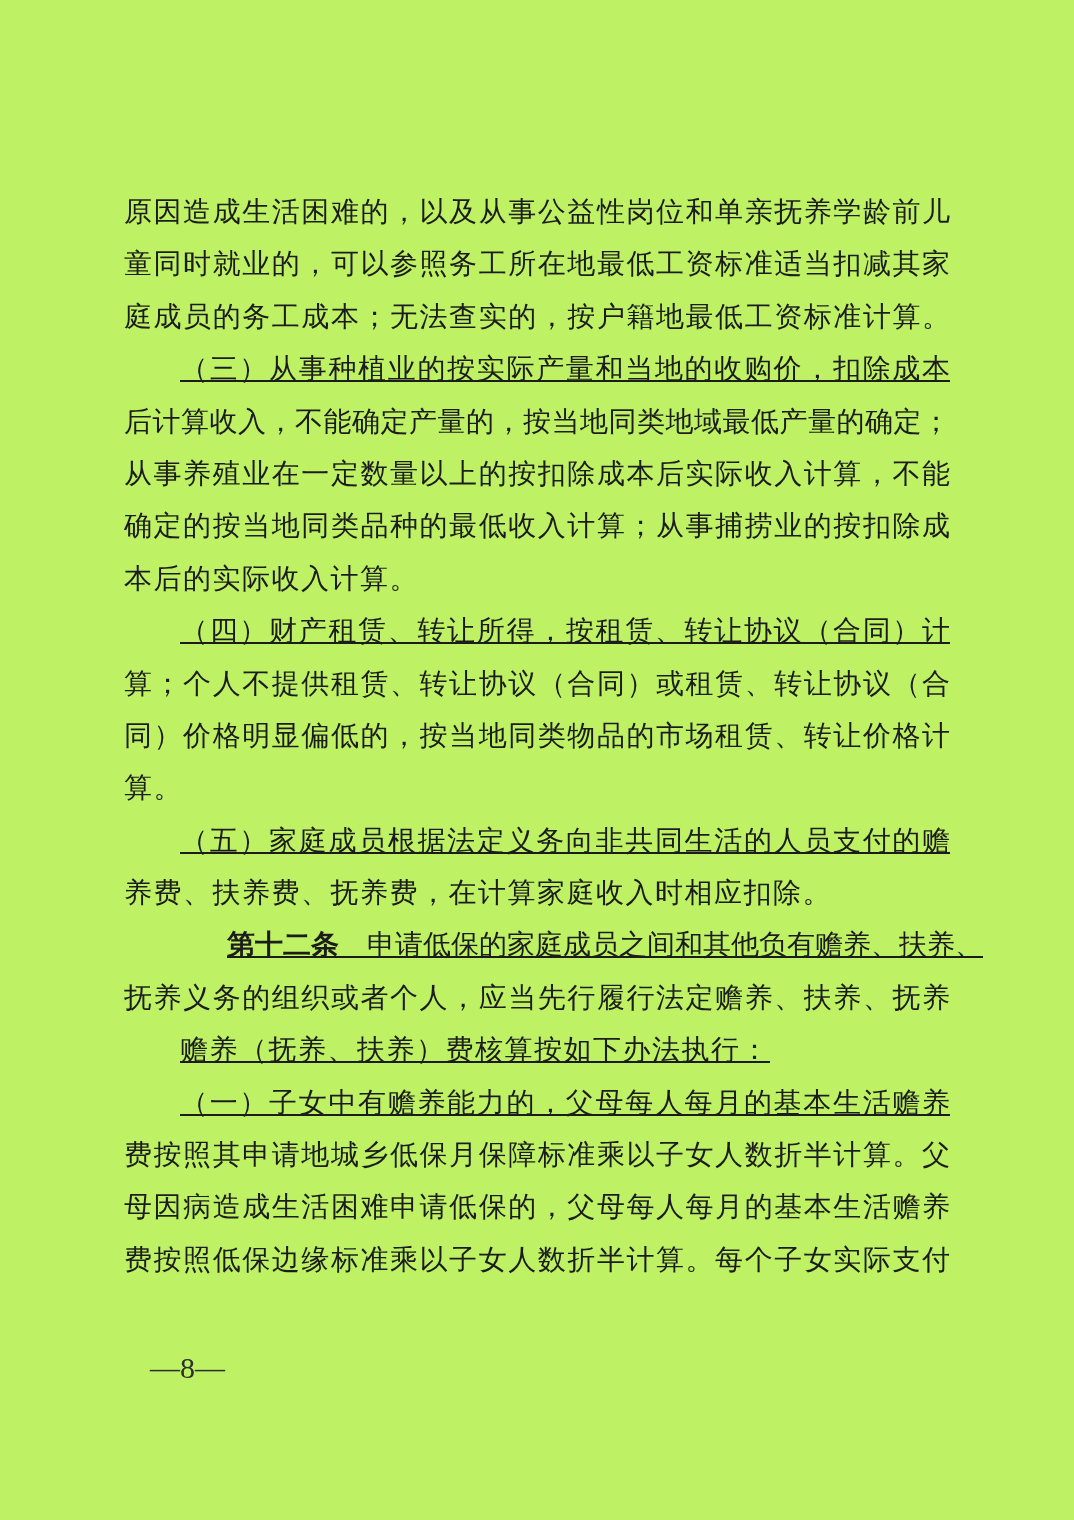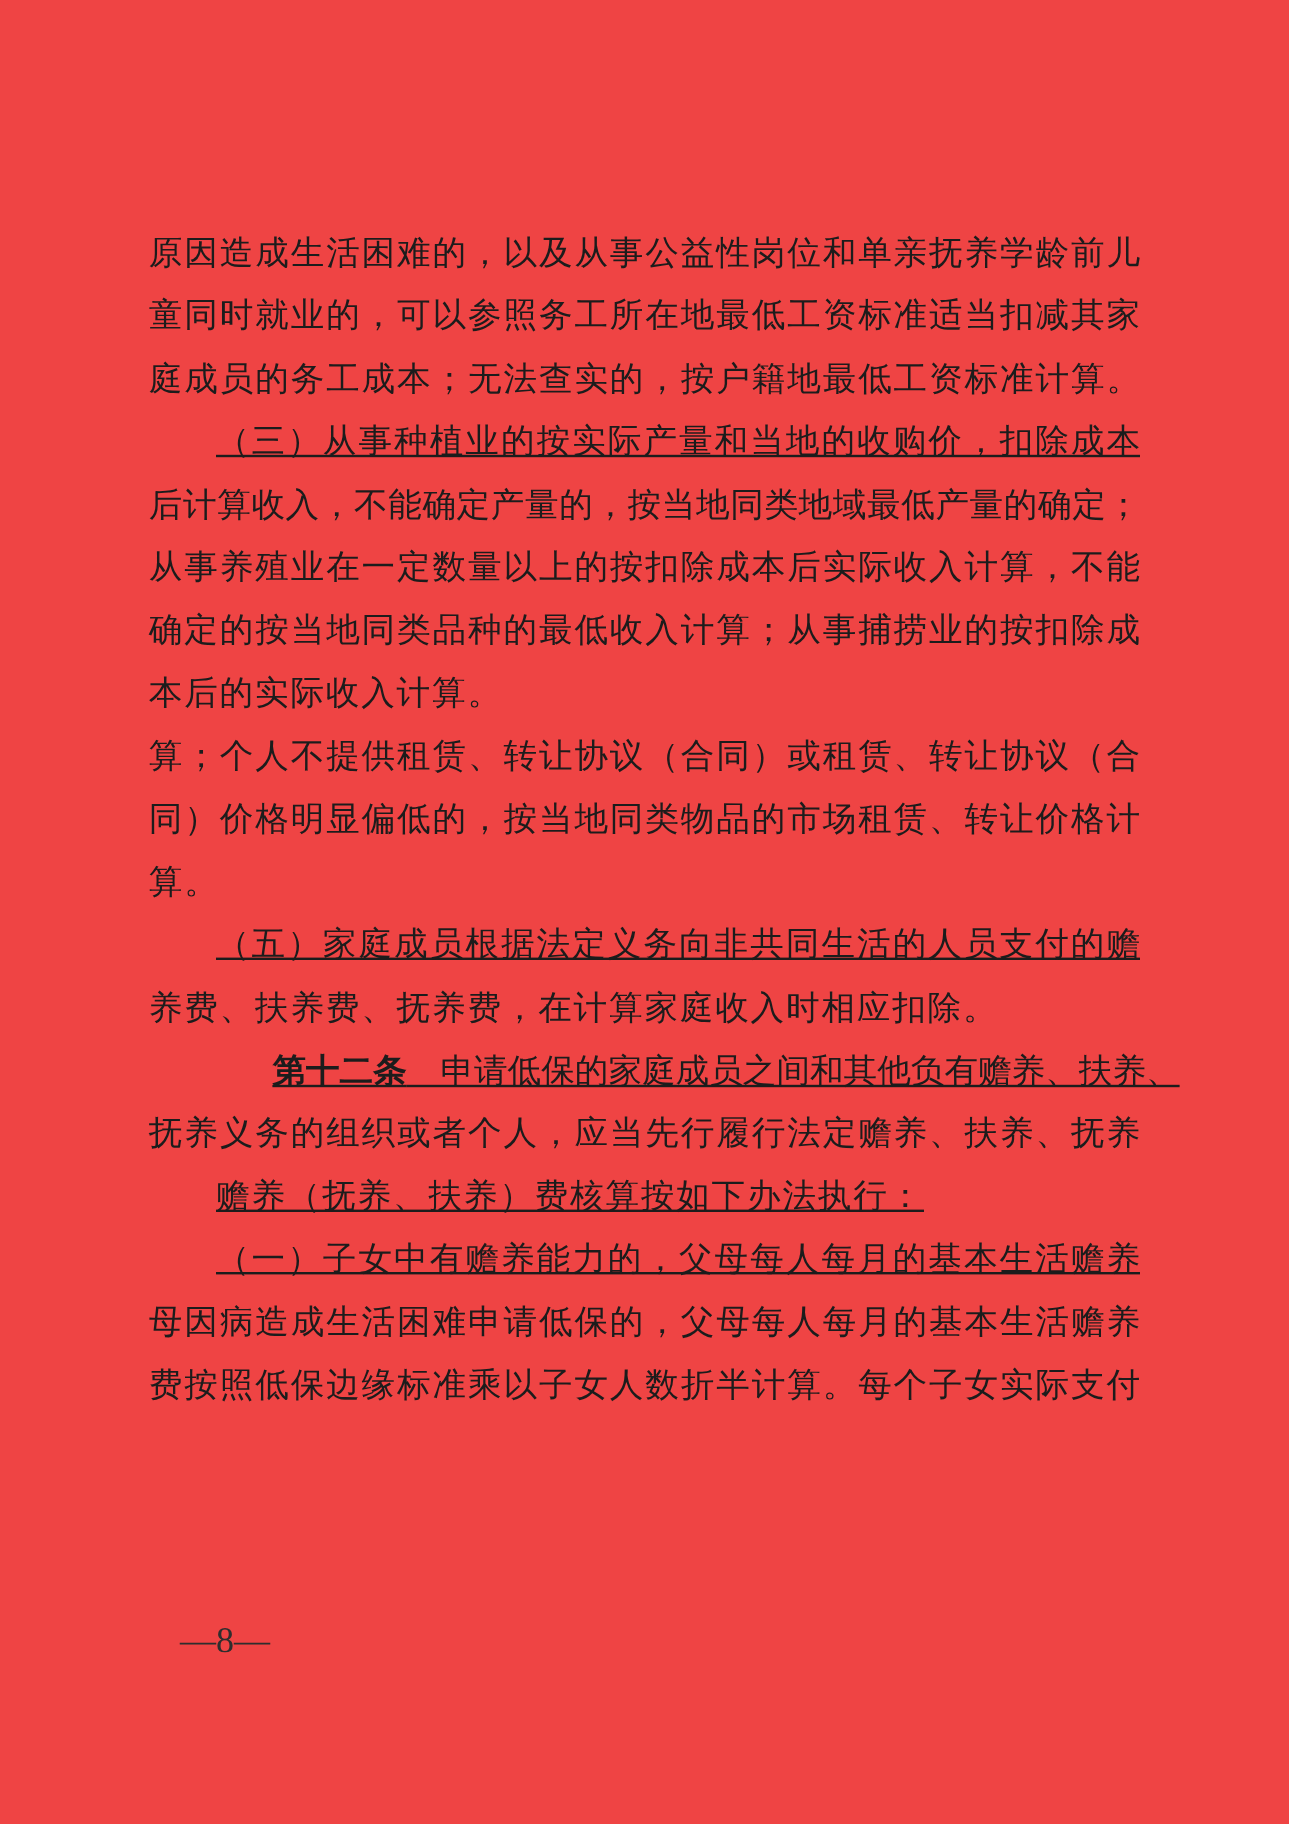--- a/index.html
+++ b/index.html
@@ -1,21 +1,21 @@
 <!DOCTYPE html>
 <html><head>
 <meta charset="utf-8">
 <style>
   * { margin: 0; padding: 0; box-sizing: border-box; }
   html, body { width: 1074px; background: #ffffff; }
   .page {
     position: relative;
     width: 1074px;
     height: 1520px;
-    background: #ef4444;
+    background: #bef264;
     color: #1c1c1c;
     overflow: hidden;
     font-family: "Liberation Serif", "DejaVu Serif", serif;
   }
   .text-block {
     position: absolute;
     left: 124px;
     top: 186px;
     width: 826px;
   }
@@ -59,29 +59,31 @@
 
   <main class="text-block">
       <div class="line"><span>原因造成生活困难的，以及从事公益性岗位和单亲抚养学龄前儿</span></div>
       <div class="line"><span>童同时就业的，可以参照务工所在地最低工资标准适当扣减其家</span></div>
       <div class="line"><span>庭成员的务工成本；无法查实的，按户籍地最低工资标准计算。</span></div>
       <div class="line indent"><span>（三）从事种植业的按实际产量和当地的收购价，扣除成本</span></div>
       <div class="line"><span>后计算收入，不能确定产量的，按当地同类地域最低产量的确定；</span></div>
       <div class="line"><span>从事养殖业在一定数量以上的按扣除成本后实际收入计算，不能</span></div>
       <div class="line"><span>确定的按当地同类品种的最低收入计算；从事捕捞业的按扣除成</span></div>
       <div class="line no-fill"><span>本后的实际收入计算。</span></div>
+      <div class="line indent"><span>（四）财产租赁、转让所得，按租赁、转让协议（合同）计</span></div>
       <div class="line"><span>算；个人不提供租赁、转让协议（合同）或租赁、转让协议（合</span></div>
       <div class="line"><span>同）价格明显偏低的，按当地同类物品的市场租赁、转让价格计</span></div>
       <div class="line no-fill"><span>算。</span></div>
       <div class="line indent"><span>（五）家庭成员根据法定义务向非共同生活的人员支付的赡</span></div>
       <div class="line no-fill"><span>养费、扶养费、抚养费，在计算家庭收入时相应扣除。</span></div>
       <div class="line indent"><span class="run-bold">第十二条</span><span>　申请低保的家庭成员之间和其他负有赡养、扶养、</span></div>
       <div class="line"><span>抚养义务的组织或者个人，应当先行履行法定赡养、扶养、抚养</span></div>
       <div class="line no-fill indent"><span>赡养（抚养、扶养）费核算按如下办法执行：</span></div>
       <div class="line indent"><span>（一）子女中有赡养能力的，父母每人每月的基本生活赡养</span></div>
+      <div class="line"><span>费按照其申请地城乡低保月保障标准乘以子女人数折半计算。父</span></div>
       <div class="line"><span>母因病造成生活困难申请低保的，父母每人每月的基本生活赡养</span></div>
       <div class="line"><span>费按照低保边缘标准乘以子女人数折半计算。每个子女实际支付</span></div>
     </main>
 
   <footer class="page-footer">
     <span>—8—</span>
   </footer>
 
 </div>
 

